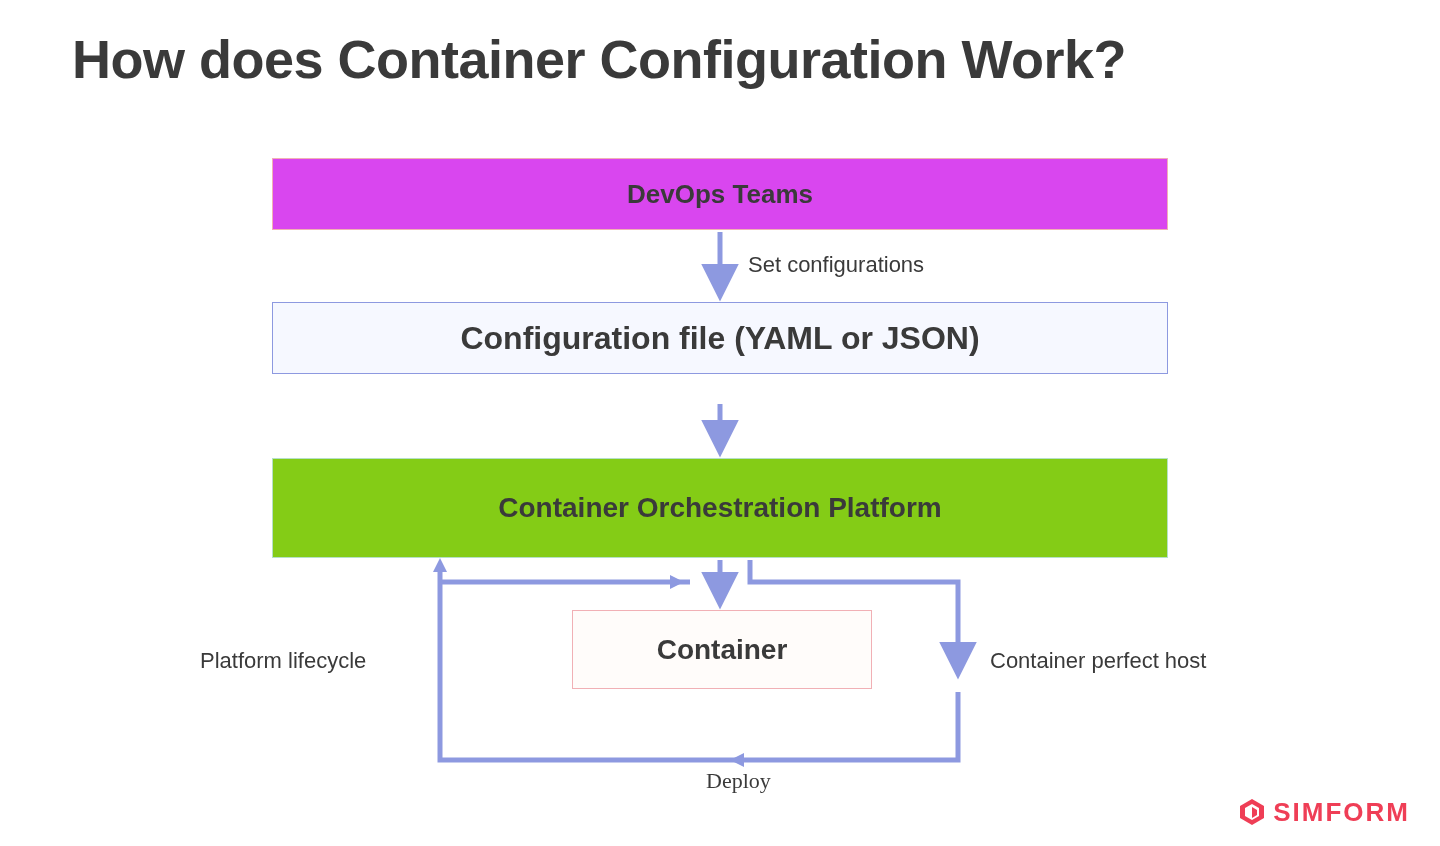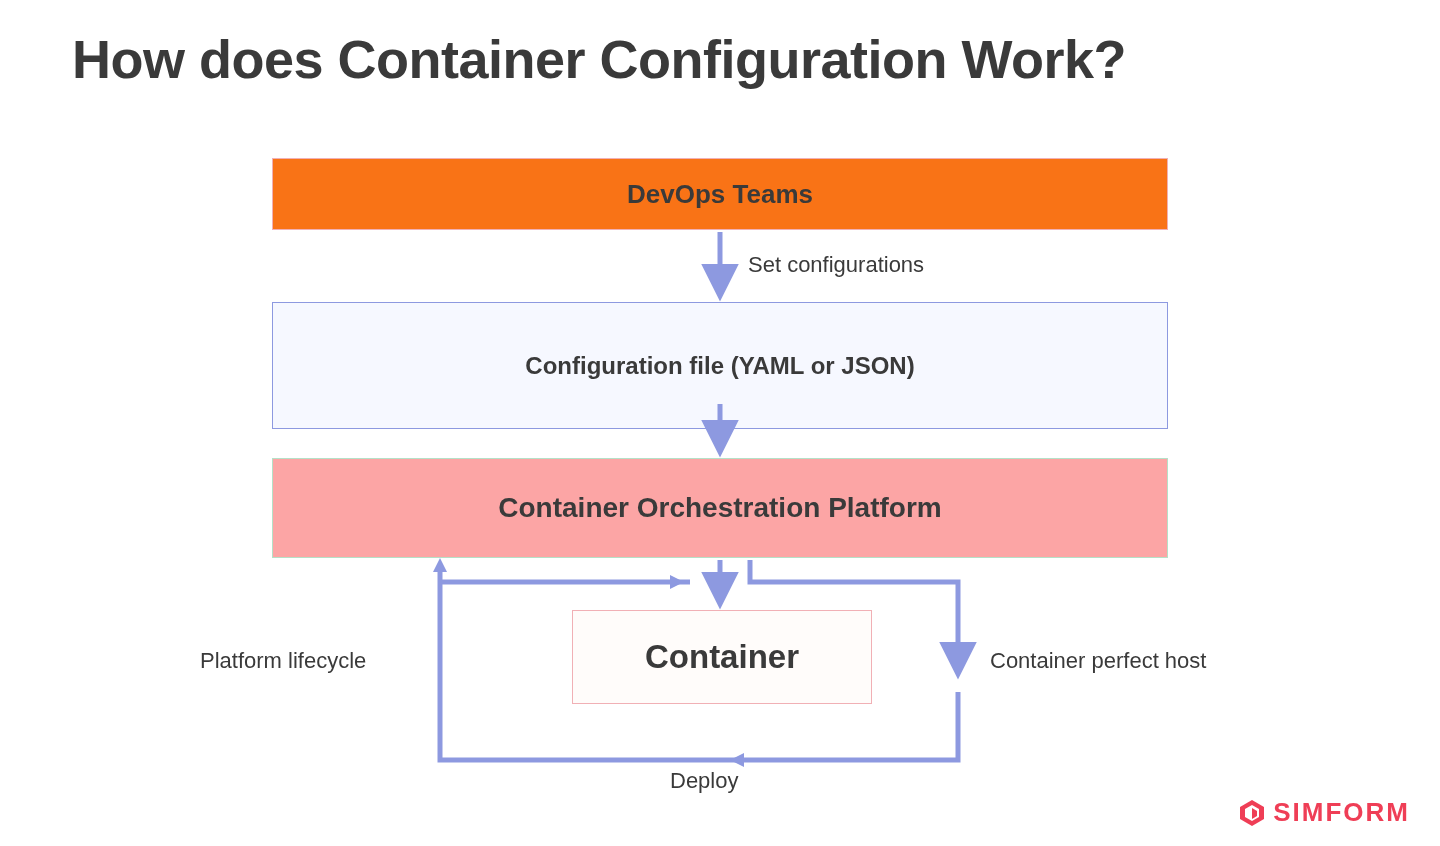--- a/index.html
+++ b/index.html
@@ -26,74 +26,74 @@
     align-items: center;
     justify-content: center;
     font-weight: 700;
     color: #3a3a3a;
   }
   .box-devops {
     left: 272px;
     top: 158px;
     width: 896px;
     height: 72px;
-    background: #f97316;
+    background: #d946ef;
     border: 1px solid #f1b0b5;
     font-size: 26px;
   }
   .box-config {
     left: 272px;
     top: 302px;
     width: 896px;
-    height: 127px;
+    height: 72px;
     background: #f6f8ff;
     border: 1px solid #8d99e0;
-    font-size: 24px;
+    font-size: 32px;
   }
   .box-platform {
     left: 272px;
     top: 458px;
     width: 896px;
     height: 100px;
-    background: #fca5a5;
+    background: #84cc16;
     border: 1px solid #b5e0c7;
     font-size: 28px;
   }
   .box-container {
     left: 572px;
     top: 610px;
     width: 300px;
-    height: 94px;
+    height: 79px;
     background: #fffcfa;
     border: 1px solid #f1b0b5;
-    font-size: 33px;
+    font-size: 28px;
   }
   .label {
     position: absolute;
     font-size: 22px;
     color: #3a3a3a;
     font-weight: 400;
     text-align: center;
   }
   .label-setconfig { left: 748px; top: 252px; }
   .label-lifecycle { left: 200px; top: 648px; }
   .label-host { left: 990px; top: 648px; }
-  .label-deploy { left: 670px; top: 768px; }
+  .label-deploy { left: 706px; top: 768px; font-family: Liberation Serif, serif; }
   svg.arrows {
     position: absolute;
     left: 0; top: 0;
     width: 1440px; height: 846px;
     pointer-events: none;
   }
   .logo {
     position: absolute;
     right: 30px;
     bottom: 18px;
     display: flex;
-    align-items: center;
+    align-items: flex-start;
     gap: 6px;
   }
   .logo-text {
     font-size: 26px;
     font-weight: 700;
     letter-spacing: 2px;
     color: #ef3e56;
   }
   .logo-mark svg { display: block; }
 </style>

